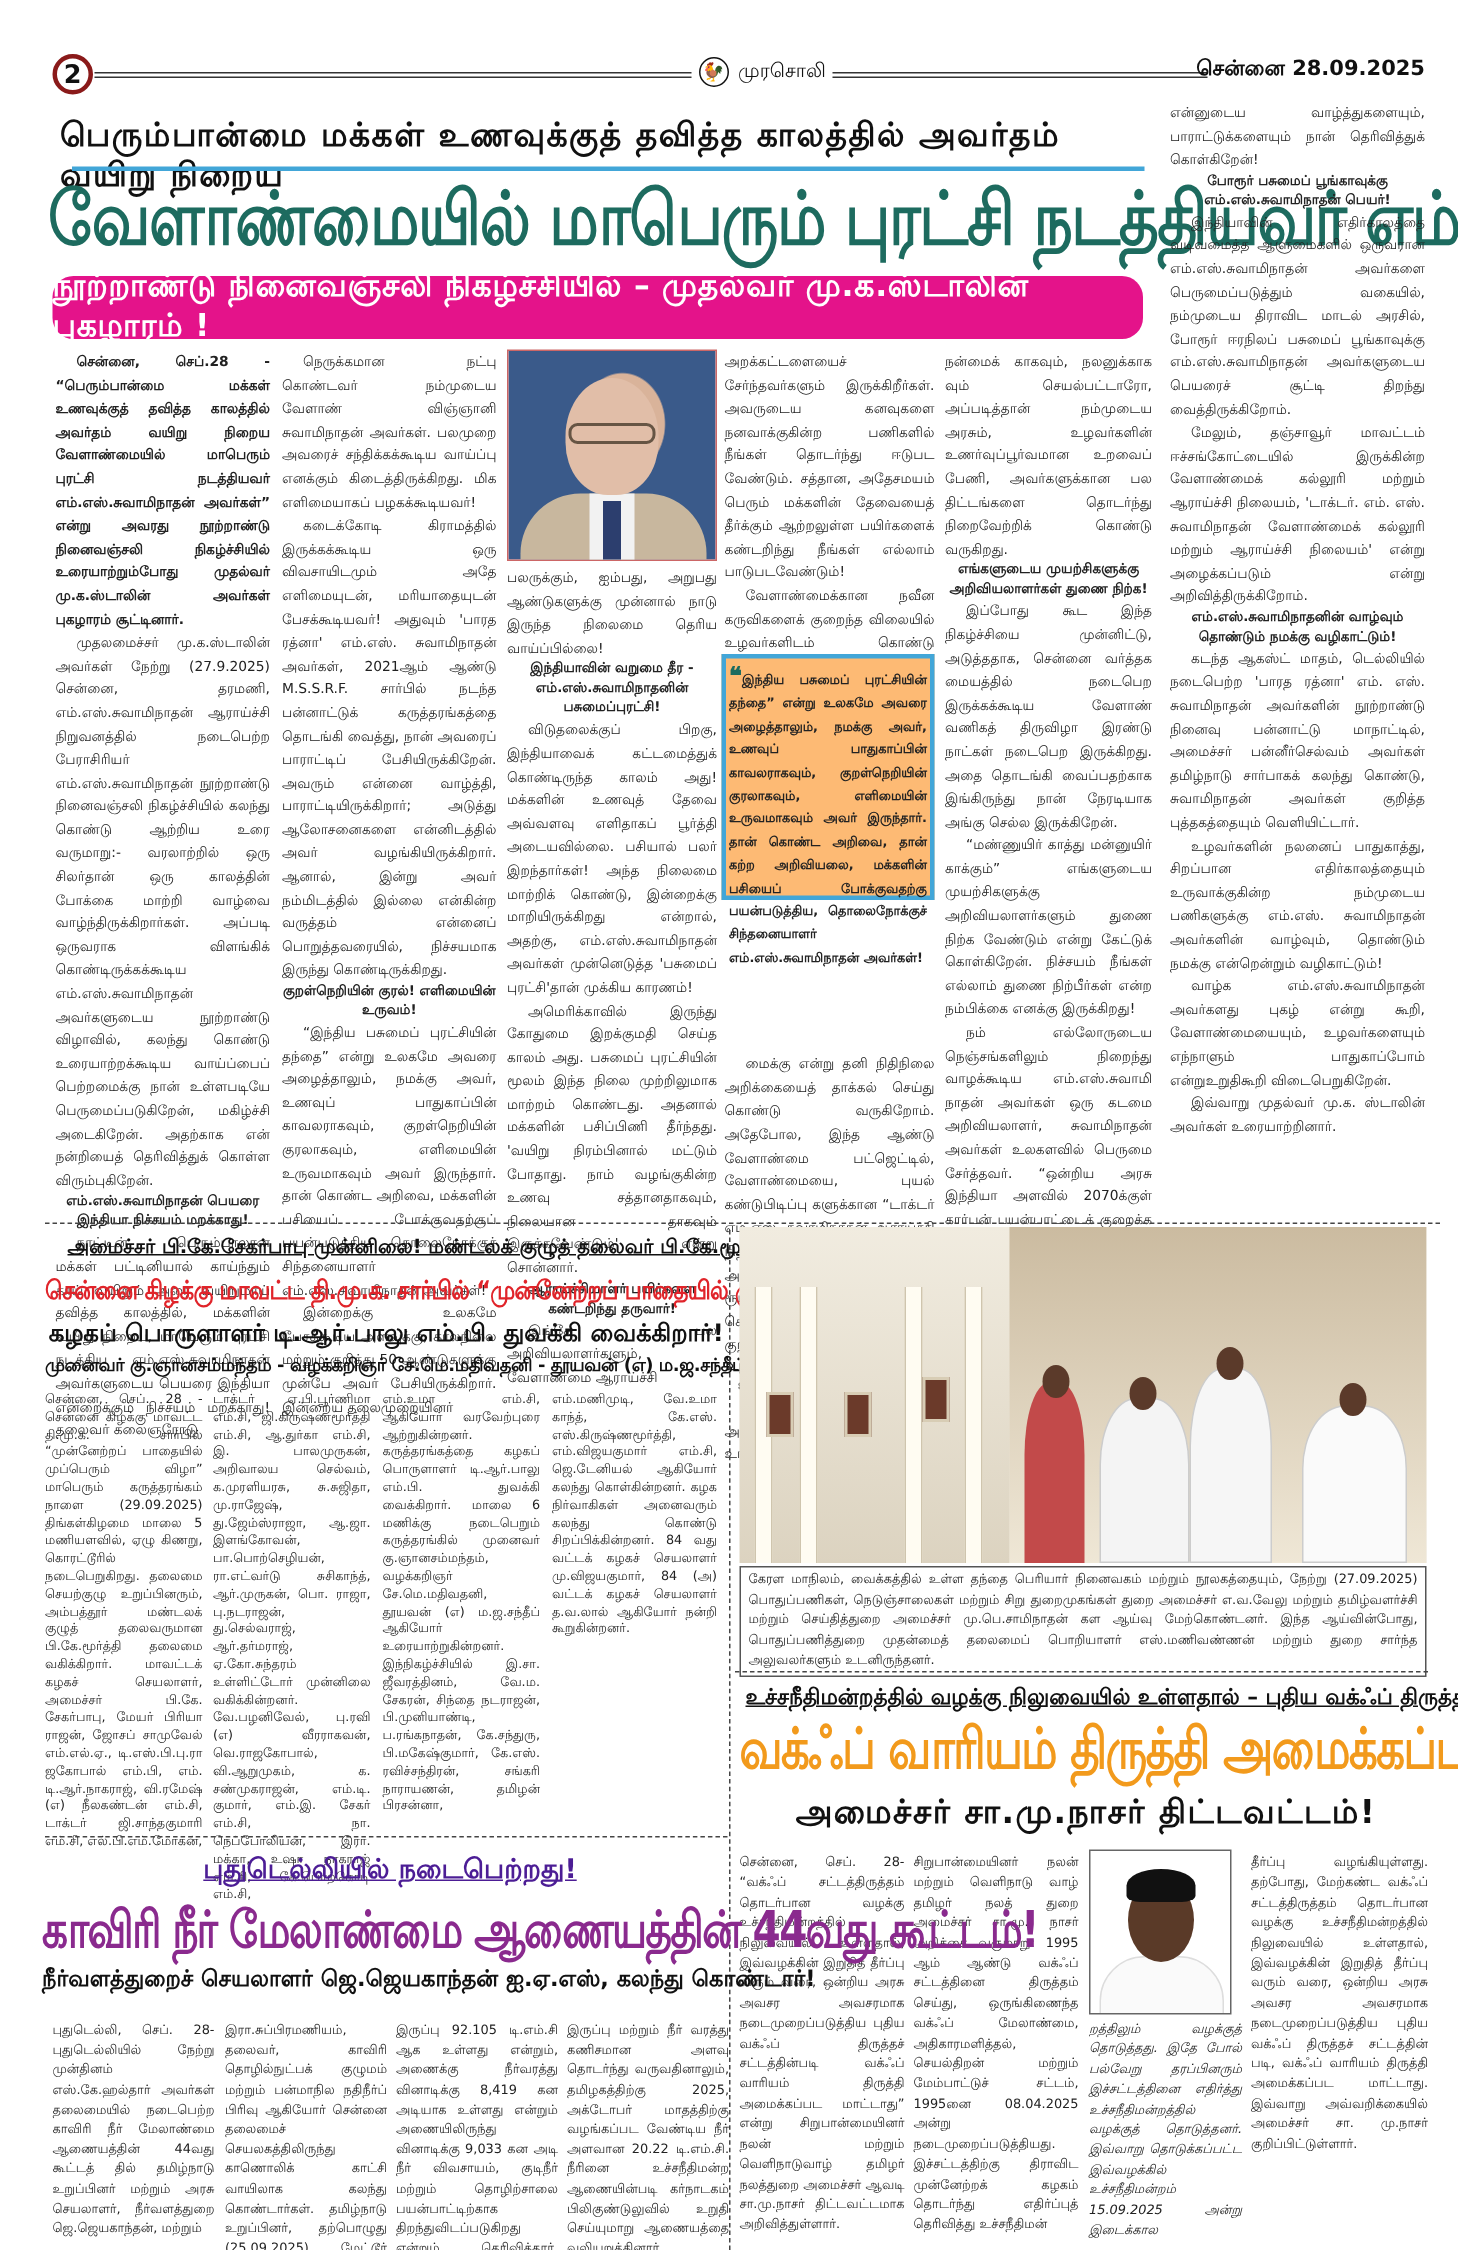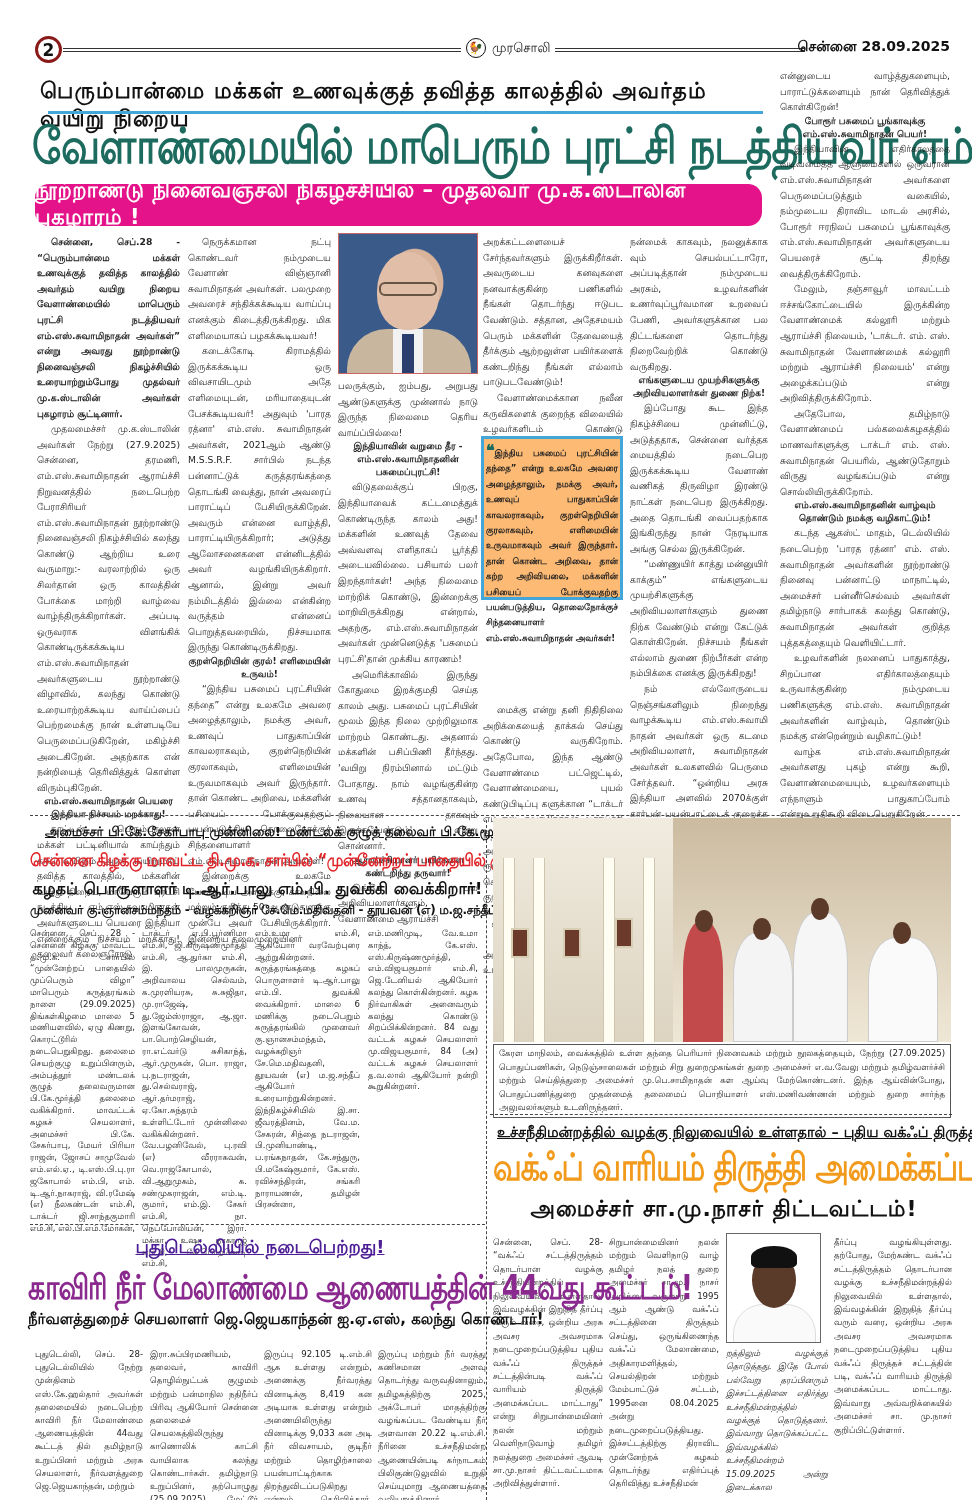--- a/index.html
+++ b/index.html
@@ -126,21 +126,20 @@
     <p class="sub">எங்களுடைய முயற்சிகளுக்கு அறிவியலாளர்கள் துணை நிற்க!</p>
     <p>இப்போது கூட இந்த நிகழ்ச்சியை முன்னிட்டு, அடுத்ததாக, சென்னை வர்த்தக மையத்தில் நடைபெற இருக்கக்கூடிய வேளாண் வணிகத் திருவிழா இரண்டு நாட்கள் நடைபெற இருக்கிறது. அதை தொடங்கி வைப்பதற்காக இங்கிருந்து நான் நேரடியாக அங்கு செல்ல இருக்கிறேன்.</p>
     <p>“மண்ணுயிர் காத்து மன்னுயிர் காக்கும்” எங்களுடைய முயற்சிகளுக்கு அறிவியலாளர்களும் துணை நிற்க வேண்டும் என்று கேட்டுக் கொள்கிறேன். நிச்சயம் நீங்கள் எல்லாம் துணை நிற்பீர்கள் என்ற நம்பிக்கை எனக்கு இருக்கிறது!</p>
     <p>நம் எல்லோருடைய நெஞ்சங்களிலும் நிறைந்து வாழக்கூடிய எம்.எஸ்.சுவாமி நாதன் அவர்கள் ஒரு கடமை அறிவியலாளர், சுவாமிநாதன் அவர்கள் உலகளவில் பெருமை சேர்த்தவர். “ஒன்றிய அரசு இந்தியா அளவில் 2070க்குள் கார்பன் பயன்பாட்டைக் குறைக்க திட்டமிட்டு இருக்கக்கூடிய இந்த நிலையில், தமிழ்நாடு 2050ஆம் ஆண்டுக்குள்ளேயே அதை நிறைவேற்ற முயற்சி செய்கிறது” என்று, நம்முடைய நிலை முன்னெடுப்புகளுக்கு ஆதரவாகப் பேசி துணையாக இருந்திருக்கிறார். அவர்களுக்கும் இந்த நேரத்தில்</p>
   </div>
 <div class="abs txt" id="lc5" style="left:780px;top:68px;width:170px;">
     <p class="noind">என்னுடைய வாழ்த்துகளையும், பாராட்டுக்களையும் நான் தெரிவித்துக் கொள்கிறேன்!</p>
     <p class="sub">போரூர் பசுமைப் பூங்காவுக்கு எம்.எஸ்.சுவாமிநாதன் பெயர்!</p>
     <p>இந்தியாவின் எதிர்காலத்தை வடிவமைத்த ஆளுமைகளில் ஒருவரான எம்.எஸ்.சுவாமிநாதன் அவர்களை பெருமைப்படுத்தும் வகையில், நம்முடைய திராவிட மாடல் அரசில், போரூர் ஈரநிலப் பசுமைப் பூங்காவுக்கு எம்.எஸ்.சுவாமிநாதன் அவர்களுடைய பெயரைச் சூட்டி திறந்து வைத்திருக்கிறோம்.</p>
     <p>மேலும், தஞ்சாவூர் மாவட்டம் ஈச்சங்கோட்டையில் இருக்கின்ற வேளாண்மைக் கல்லூரி மற்றும் ஆராய்ச்சி நிலையம், 'டாக்டர். எம். எஸ். சுவாமிநாதன் வேளாண்மைக் கல்லூரி மற்றும் ஆராய்ச்சி நிலையம்' என்று அழைக்கப்படும் என்று அறிவித்திருக்கிறோம்.</p>
-    <p>அதேபோல, தமிழ்நாடு வேளாண்மைப் பல்கலைக்கழகத்தில் மாணவர்களுக்கு டாக்டர் எம். எஸ். சுவாமிநாதன் பெயரில், ஆண்டுதோறும் விருது வழங்கப்படும் என்று சொல்லியிருக்கிறோம்.</p>
     <p class="sub">எம்.எஸ்.சுவாமிநாதனின் வாழ்வும் தொண்டும் நமக்கு வழிகாட்டும்!</p>
     <p>கடந்த ஆகஸ்ட் மாதம், டெல்லியில் நடைபெற்ற 'பாரத ரத்னா' எம். எஸ். சுவாமிநாதன் அவர்களின் நூற்றாண்டு நினைவு பன்னாட்டு மாநாட்டில், அமைச்சர் பன்னீர்செல்வம் அவர்கள் தமிழ்நாடு சார்பாகக் கலந்து கொண்டு, சுவாமிநாதன் அவர்கள் குறித்த புத்தகத்தையும் வெளியிட்டார்.</p>
     <p>உழவர்களின் நலனைப் பாதுகாத்து, சிறப்பான எதிர்காலத்தையும் உருவாக்குகின்ற நம்முடைய பணிகளுக்கு எம்.எஸ். சுவாமிநாதன் அவர்களின் வாழ்வும், தொண்டும் நமக்கு என்றென்றும் வழிகாட்டும்!</p>
     <p>வாழ்க எம்.எஸ்.சுவாமிநாதன் அவர்களது புகழ் என்று கூறி, வேளாண்மையையும், உழவர்களையும் எந்நாளும் பாதுகாப்போம் என்றுஉறுதிகூறி விடைபெறுகிறேன்.</p>
     <p>இவ்வாறு முதல்வர் மு.க. ஸ்டாலின் அவர்கள் உரையாற்றினார்.</p>
   </div>
 
 <div class="abs quotebox">
   <span class="q">❝</span><span>இந்திய பசுமைப் புரட்சியின் தந்தை” என்று உலகமே அவரை அழைத்தாலும், நமக்கு அவர், உணவுப் பாதுகாப்பின் காவலராகவும், குறள்நெறியின் குரலாகவும், எளிமையின் உருவமாகவும் அவர் இருந்தார். தான் கொண்ட அறிவை, தான் கற்ற அறிவியலை, மக்களின் பசியைப் போக்குவதற்கு பயன்படுத்திய, தொலைநோக்குச் சிந்தனையாளர் எம்.எஸ்.சுவாமிநாதன் அவர்கள்!</span>
 </div>

